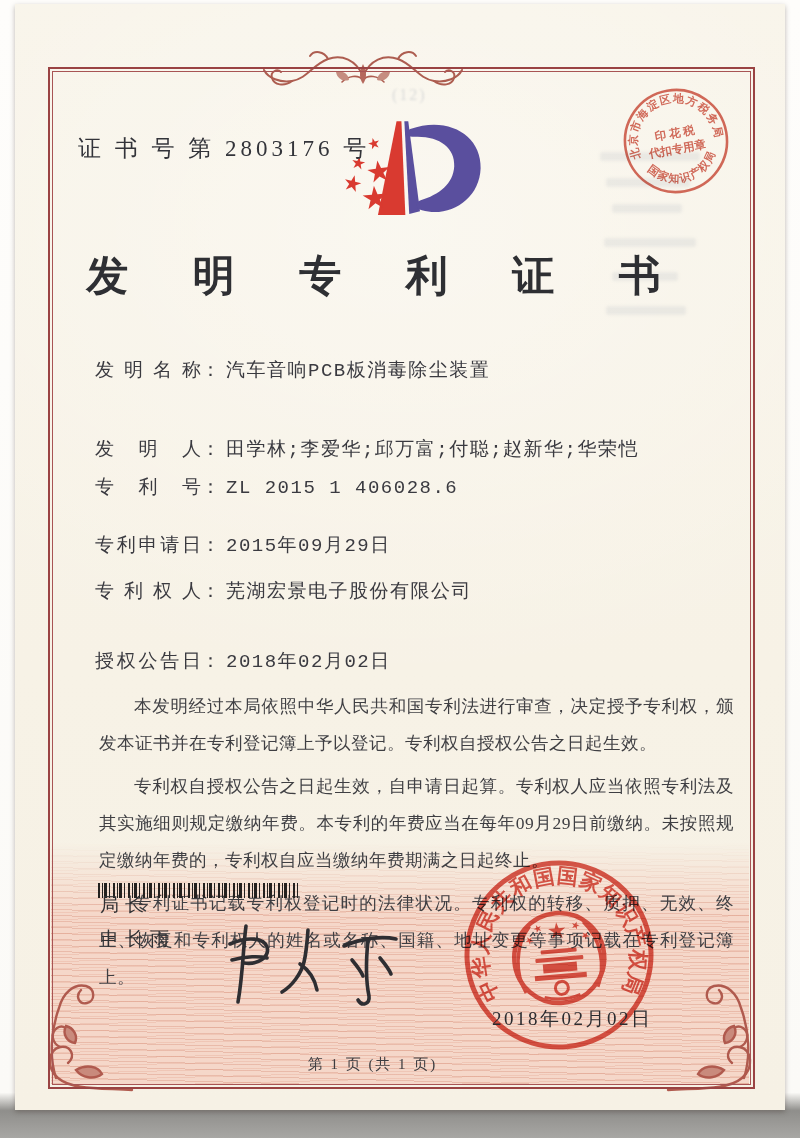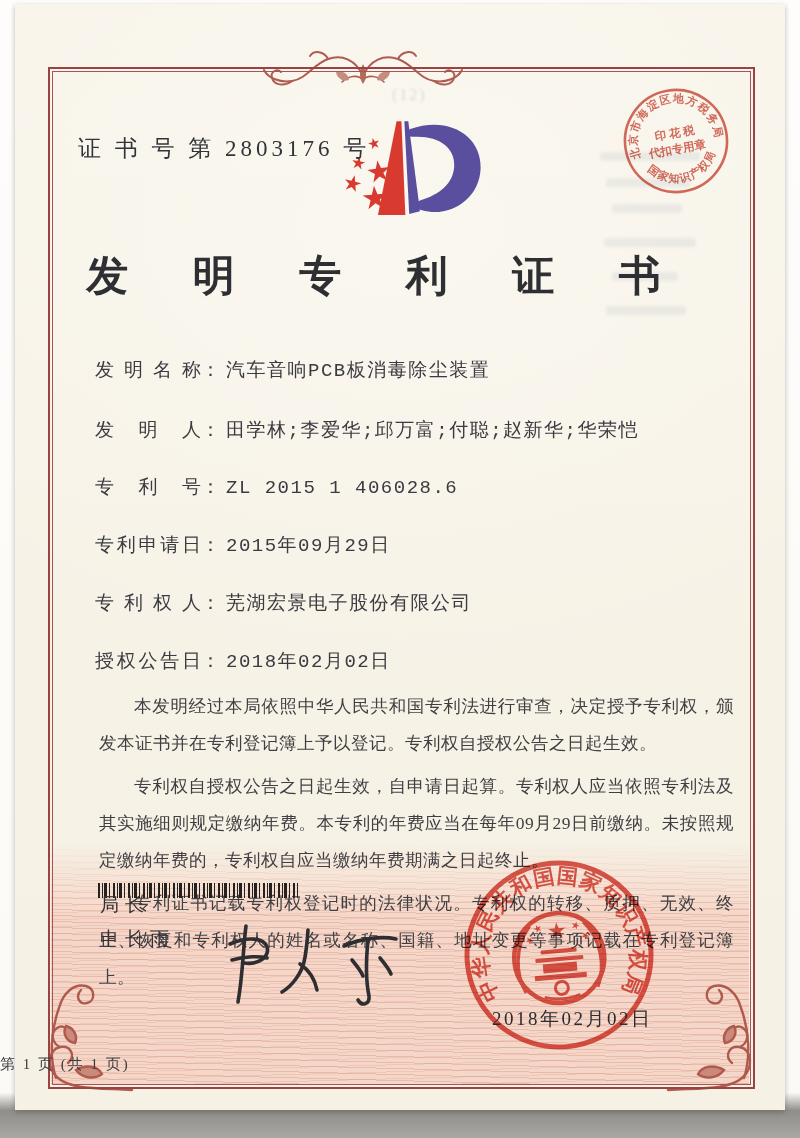--- a/index.html
+++ b/index.html
@@ -48,21 +48,21 @@
       #24211f 0 2px, rgba(0,0,0,0) 2px 4px,
       #24211f 4px 5px, rgba(0,0,0,0) 5px 6px,
       #24211f 6px 9px, rgba(0,0,0,0) 9px 11px,
       #24211f 11px 12px, rgba(0,0,0,0) 12px 15px);}
   .signoff{position:absolute;left:100px;top:888px;font-family:"Liberation Sans","DejaVu Sans",sans-serif;
            font-size:19px;color:#2f3033;letter-spacing:6px;line-height:34px;}
   .sig-svg{position:absolute;left:212px;top:912px;}
   .seal-svg{position:absolute;left:461px;top:857px;mix-blend-mode:multiply;opacity:.93;transform:rotate(-5deg);}
   .seal-date{position:absolute;left:492px;top:1006px;font-size:19px;letter-spacing:2.5px;color:#2c2c30;}
   .tax-svg{position:absolute;left:620px;top:85px;mix-blend-mode:multiply;opacity:.88;transform:rotate(-10deg);}
-  .footer{position:absolute;left:0;top:1055px;width:745px;text-align:left;font-size:15px;
+  .footer{position:absolute;left:0;top:1055px;width:745px;text-align:center;font-size:15px;
           letter-spacing:2px;color:#3c3c40;}
   .logo-svg{position:absolute;left:332px;top:112px;}
   svg text{font-family:"Liberation Serif","DejaVu Serif",serif;}
 </style>
 </head>
 <body>
 
 <svg width="0" height="0" style="position:absolute" aria-hidden="true">
   <defs>
     <path id="star" d="M0,-1 L0.2245,-0.309 L0.951,-0.309 L0.3633,0.118 L0.5878,0.809 L0,0.382 L-0.5878,0.809 L-0.3633,0.118 L-0.951,-0.309 L-0.2245,-0.309 Z"></path>
@@ -147,30 +147,30 @@
   <text x="56" y="52" text-anchor="middle" font-size="11.5" font-weight="bold" fill="#d05848">印 花 税</text>
   <text x="56" y="68" text-anchor="middle" font-size="11.5" font-weight="bold" fill="#d05848">代扣专用章</text>
 </svg>
 
 <div class="cert-no">证 书 号 第 2803176 号</div>
 <div class="title">发 明 专 利 证 书</div>
 
 <div class="field" style="top:357px">
   <span class="flabel">发明名称</span><span class="fcolon">：</span><span class="fvalue">汽车音响PCB板消毒除尘装置</span>
 </div>
-<div class="field" style="top:417px">
+<div class="field" style="top:436px">
   <span class="flabel">发明人</span><span class="fcolon">：</span><span class="fvalue">田学林;李爱华;邱万富;付聪;赵新华;华荣恺</span>
 </div>
 <div class="field" style="top:474px">
   <span class="flabel">专利号</span><span class="fcolon">：</span><span class="fvalue">ZL 2015 1 406028.6</span>
 </div>
 <div class="field" style="top:532px">
   <span class="flabel">专利申请日</span><span class="fcolon">：</span><span class="fvalue">2015年09月29日</span>
 </div>
-<div class="field" style="top:590px">
+<div class="field" style="top:578px">
   <span class="flabel">专利权人</span><span class="fcolon">：</span><span class="fvalue">芜湖宏景电子股份有限公司</span>
 </div>
 <div class="field" style="top:648px">
   <span class="flabel">授权公告日</span><span class="fcolon">：</span><span class="fvalue">2018年02月02日</span>
 </div>
 
 <div class="body-text">
   <p>本发明经过本局依照中华人民共和国专利法进行审查，决定授予专利权，颁发本证书并在专利登记簿上予以登记。专利权自授权公告之日起生效。</p>
   <p>专利权自授权公告之日起生效，自申请日起算。专利权人应当依照专利法及其实施细则规定缴纳年费。本专利的年费应当在每年09月29日前缴纳。未按照规定缴纳年费的，专利权自应当缴纳年费期满之日起终止。</p>
   <p>专利证书记载专利权登记时的法律状况。专利权的转移、质押、无效、终止、恢复和专利权人的姓名或名称、国籍、地址变更等事项记载在专利登记簿上。</p>

